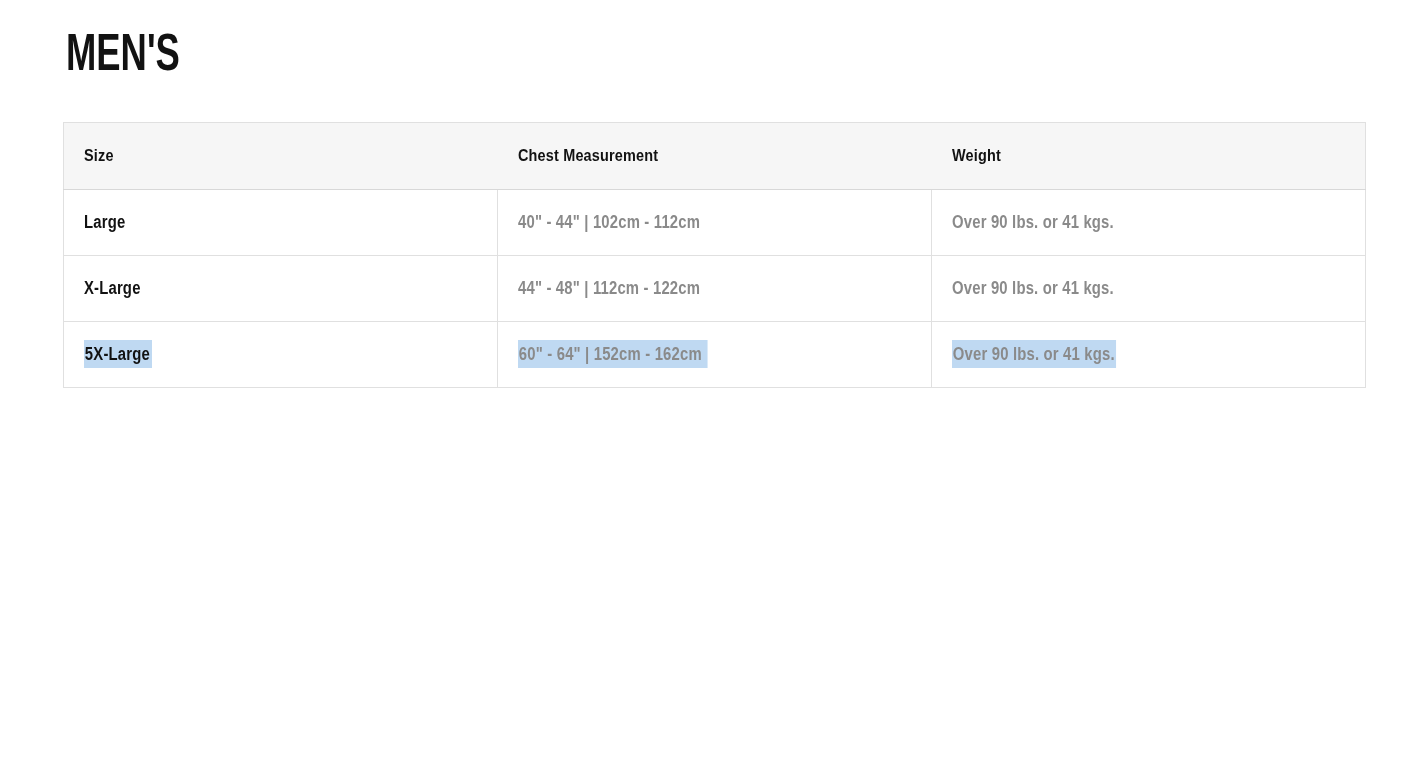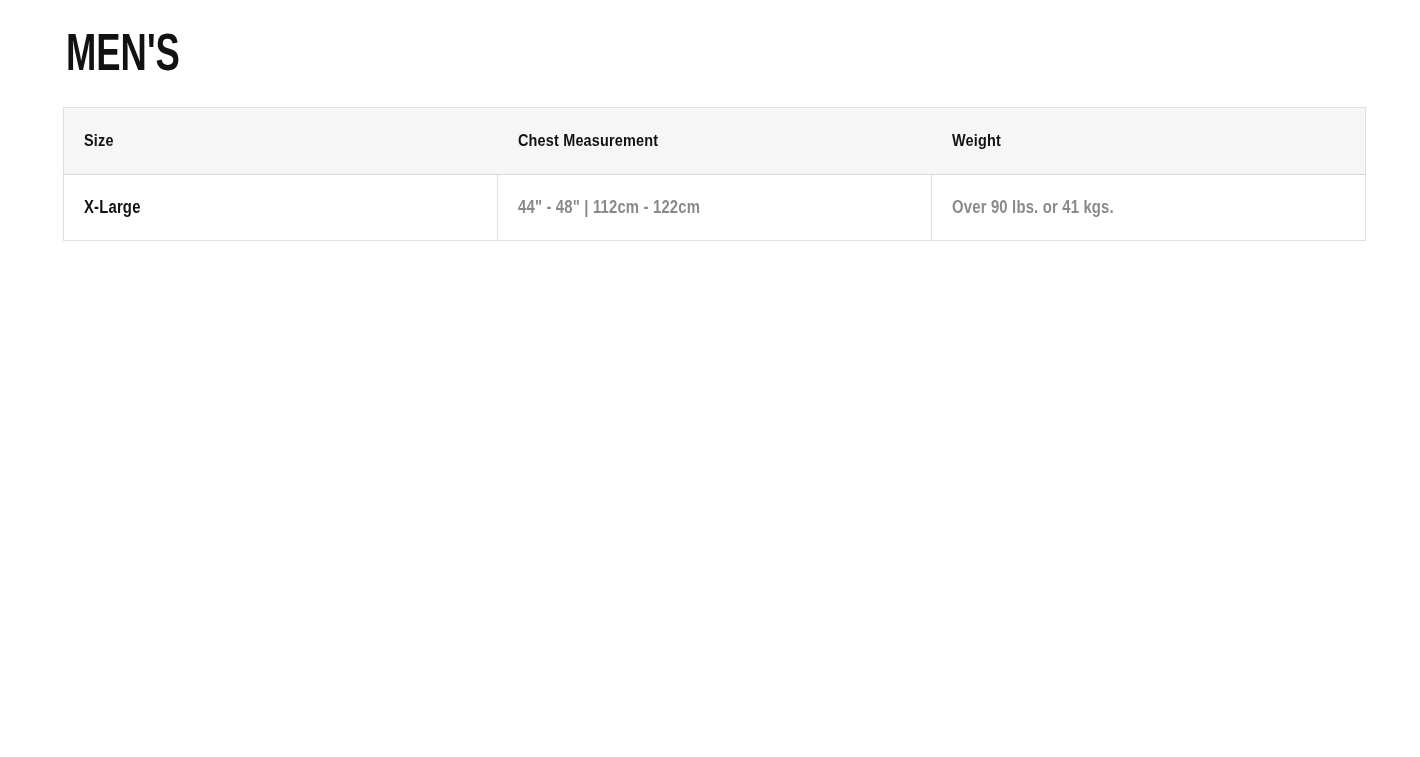--- a/index.html
+++ b/index.html
@@ -26,21 +26,21 @@
     line-height:1.0;
     color:var(--dark-text);
     letter-spacing:0px;
     transform:scaleX(0.70);
     transform-origin:0 50%;
     margin-left:3px;
     margin-top:4px;
     white-space:nowrap;
   }
   .chart-wrap{
-    margin-top:29px;
+    margin-top:44px;
   }
   table.size-chart{
     width:1303px;
     table-layout:fixed;
     border-collapse:collapse;
     border:1px solid var(--border);
   }
   table.size-chart col{width:33.333%;}
   th{
     height:67px;
@@ -95,21 +95,31 @@
         </colgroup>
       <thead>
         <tr>
           <th><span class="cell-text">Size</span></th>
           <th><span class="cell-text">Chest Measurement</span></th>
           <th><span class="cell-text">Weight</span></th>
         </tr>
       </thead>
       <tbody>
         <tr>
+          <td class="size-col"><span class="cell-text">Large</span></td>
+          <td class="val-col"><span class="cell-text">40" - 44" | 102cm - 112cm</span></td>
+          <td class="val-col"><span class="cell-text">Over 90 lbs. or 41 kgs.</span></td>
+        </tr>
+        <tr>
           <td class="size-col"><span class="cell-text">X-Large</span></td>
           <td class="val-col"><span class="cell-text">44" - 48" | 112cm - 122cm</span></td>
           <td class="val-col"><span class="cell-text">Over 90 lbs. or 41 kgs.</span></td>
+        </tr>
+        <tr>
+          <td class="size-col"><span class="cell-text"><span class="sel">5X-Large</span></span></td>
+          <td class="val-col"><span class="cell-text"><span class="sel sel-trail">60" - 64" | 152cm - 162cm</span></span></td>
+          <td class="val-col"><span class="cell-text"><span class="sel">Over 90 lbs. or 41 kgs.</span></span></td>
         </tr>
       </tbody>
     </table>
   </div>
 
 </div>
 
 </body></html>

